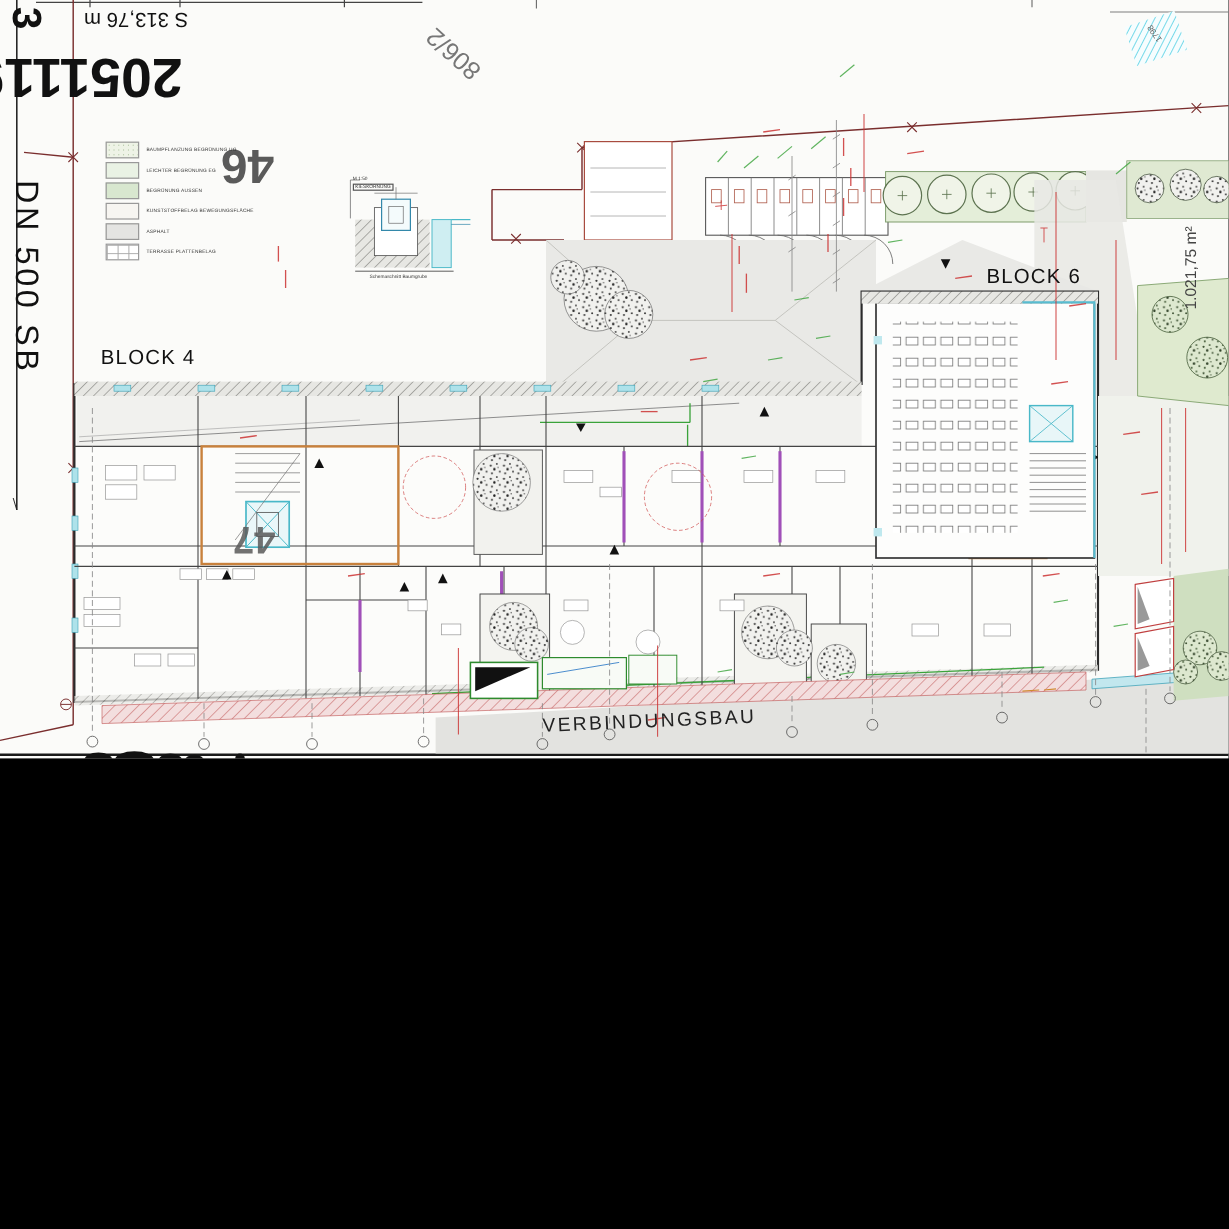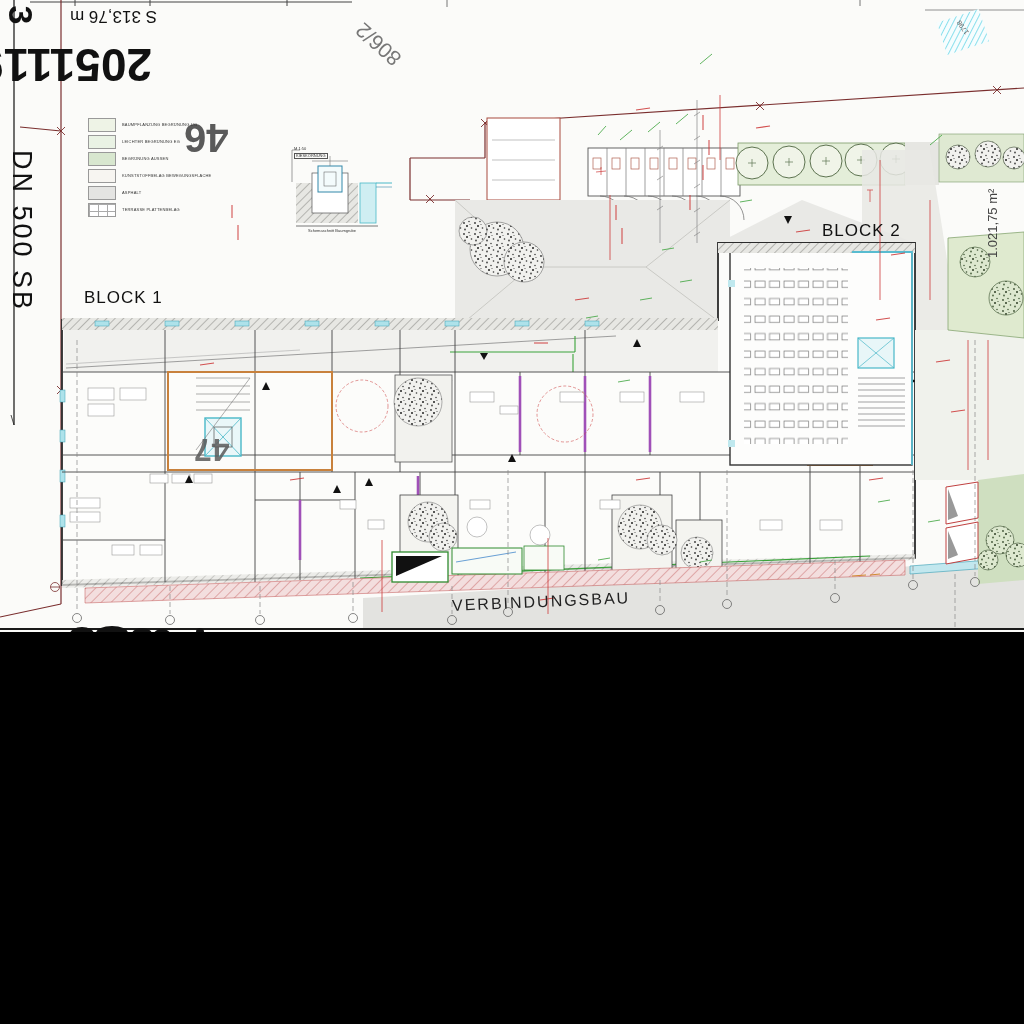--- a/index.html
+++ b/index.html
@@ -489,22 +489,22 @@
 
   <div class="lbl" style="left:12px;top:-2px;font-size:34px;font-weight:700;transform:rotate(90deg);">3</div>
   <div class="lbl" style="left:-22px;top:42px;font-size:46px;font-weight:600;transform:rotate(180deg);">2051119</div>
   <div class="lbl" style="left:70px;top:8px;font-size:17px;transform:rotate(180deg);">S 313,76 m</div>
   <div class="lbl" style="left:8px;top:150px;font-size:27px;writing-mode:vertical-rl;letter-spacing:3px;height:170px;">DN 500  SB</div>
   <div class="lbl big-num" style="left:184px;top:118px;font-size:40px;transform:rotate(180deg);">46</div>
   <div class="lbl big-num" style="left:194px;top:434px;font-size:32px;transform:rotate(180deg);opacity:.85;">47</div>
   <div class="lbl" style="left:352px;top:34px;font-size:21px;color:#777;transform:rotate(222deg);">806/2</div>
   <div class="lbl" style="left:955px;top:24px;font-size:7px;color:#666;transform:rotate(235deg);">1798</div>
   <div class="lbl" style="left:986px;top:258px;font-size:13px;color:#444;transform:rotate(-90deg);transform-origin:0 0;width:110px;">1.021,75 m²</div>
-  <div class="lbl" style="left:84px;top:289px;font-size:17px;letter-spacing:1px;">BLOCK 1</div>
-  <div class="lbl" style="left:822px;top:222px;font-size:17px;letter-spacing:1px;">BLOCK 2</div>
+  <div class="lbl" style="left:84px;top:289px;font-size:17px;letter-spacing:1px;">BLOCK 4</div>
+  <div class="lbl" style="left:822px;top:222px;font-size:17px;letter-spacing:1px;">BLOCK 6</div>
   <div class="lbl" style="left:452px;top:594px;font-size:16px;letter-spacing:2px;color:#222;transform:rotate(-2.5deg);">VERBINDUNGSBAU</div>
 
   <div class="legend">
     <div class="legend-row">
       <span class="legend-swatch sw-1"></span>
       <span class="legend-label">BAUMPFLANZUNG BEGRÜNUNG UG</span>
     </div>
     <div class="legend-row">
       <span class="legend-swatch sw-2"></span>
       <span class="legend-label">LEICHTER BEGRÜNUNG EG</span>

